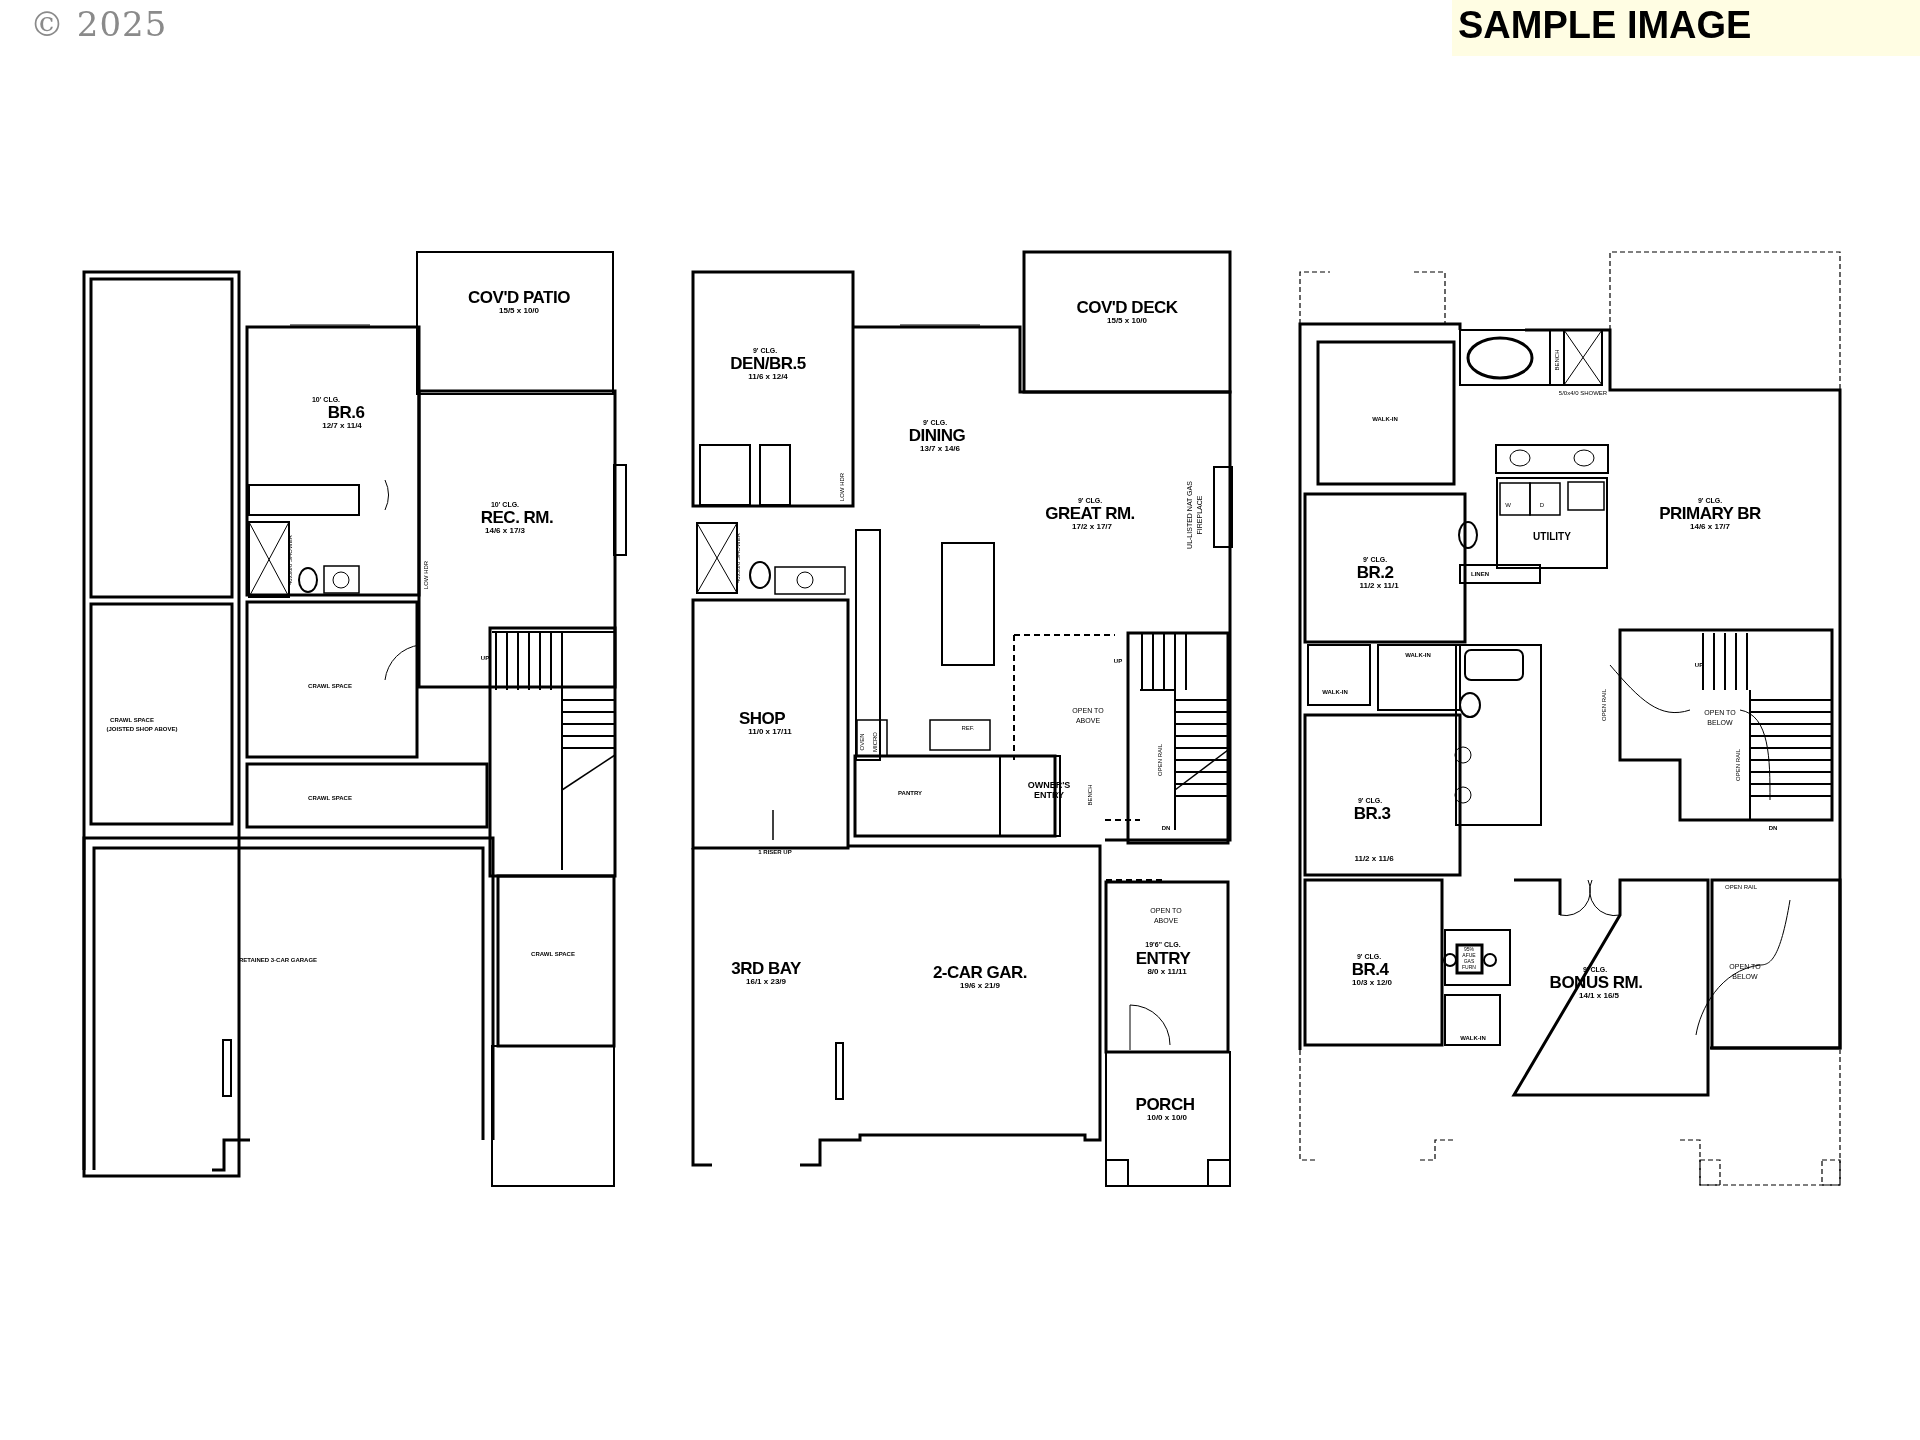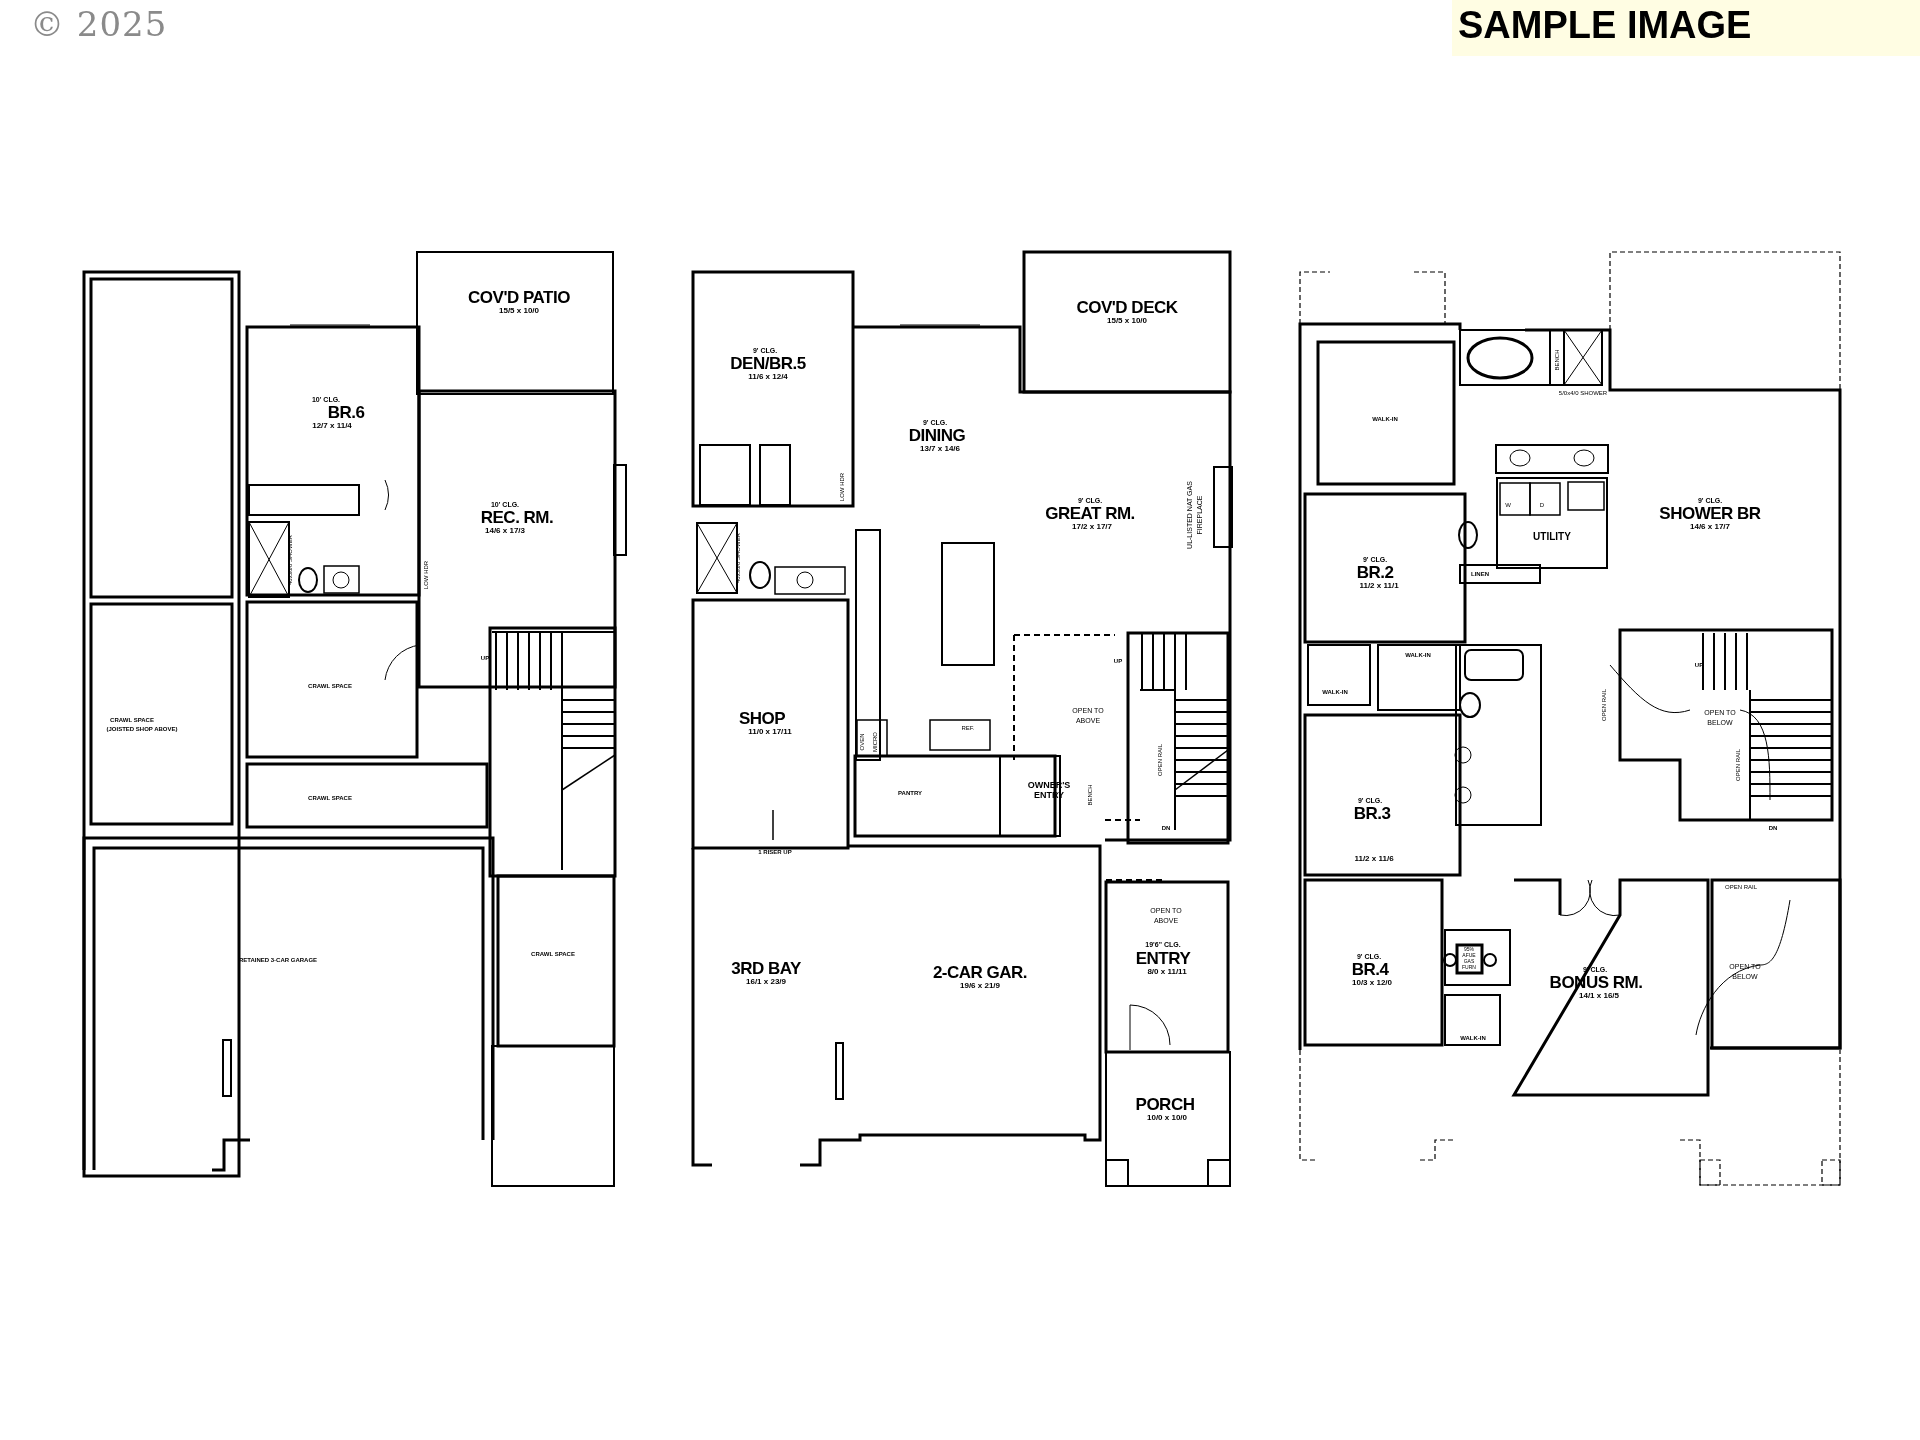--- a/index.html
+++ b/index.html
@@ -229,21 +229,21 @@
       <path d="M1790 900 C1780 960 1770 965 1760 965 C1720 970 1700 1010 1696 1035" stroke-width="1"></path>
     </g>
   </g>
 </svg>
 
 <div class="lbl rn" style="left:519px;top:289px;">COV'D PATIO</div>
 <div class="lbl dim" style="left:519px;top:306px;">15/5 x 10/0</div>
 
 <div class="lbl clg" style="left:326px;top:396px;">10' CLG.</div>
 <div class="lbl rn" style="left:326px;top:404px;margin-left:20px;">BR.6</div>
-<div class="lbl dim" style="left:332px;top:421px;">12/7 x 11/4</div>
+<div class="lbl dim" style="left:342px;top:421px;">12/7 x 11/4</div>
 
 <div class="lbl clg" style="left:505px;top:501px;">10' CLG.</div>
 <div class="lbl rn" style="left:505px;top:509px;padding-left:24px;">REC. RM.</div>
 <div class="lbl dim" style="left:505px;top:526px;">14/6 x 17/3</div>
 
 <div class="lbl note vert" style="left:290px;top:555px;font-size:6px;">48x36/0 SHOWER</div>
 <div class="lbl note vert" style="left:426px;top:570px;font-size:6px;">LOW HDR</div>
 <div class="lbl sm" style="left:485px;top:655px;">UP</div>
 
 <div class="lbl sm" style="left:330px;top:683px;">CRAWL SPACE</div>
@@ -298,21 +298,21 @@
 <div class="lbl dim" style="left:1167px;top:967px;">8/0 x 11/11</div>
 
 <div class="lbl rn" style="left:1165px;top:1096px;">PORCH</div>
 <div class="lbl dim" style="left:1167px;top:1113px;">10/0 x 10/0</div>
 
 <div class="lbl sm" style="left:1385px;top:416px;">WALK-IN</div>
 <div class="lbl note vert" style="left:1557px;top:355px;font-size:6px;">BENCH</div>
 <div class="lbl note" style="left:1583px;top:388px;font-size:6px;">5/0x4/0 SHOWER</div>
 
 <div class="lbl clg" style="left:1710px;top:497px;">9' CLG.</div>
-<div class="lbl rn" style="left:1710px;top:505px;">SHOWER BR</div>
+<div class="lbl rn" style="left:1710px;top:505px;">PRIMARY BR</div>
 <div class="lbl dim" style="left:1710px;top:522px;">14/6 x 17/7</div>
 
 <div class="lbl clg" style="left:1552px;top:533px;font-size:10px;">UTILITY</div>
 <div class="lbl note" style="left:1508px;top:500px;font-size:6px;">W</div>
 <div class="lbl note" style="left:1542px;top:500px;font-size:6px;">D</div>
 <div class="lbl sm" style="left:1480px;top:571px;">LINEN</div>
 
 <div class="lbl clg" style="left:1375px;top:556px;">9' CLG.</div>
 <div class="lbl rn" style="left:1375px;top:564px;">BR.2</div>
 <div class="lbl dim" style="left:1379px;top:581px;">11/2 x 11/1</div>

